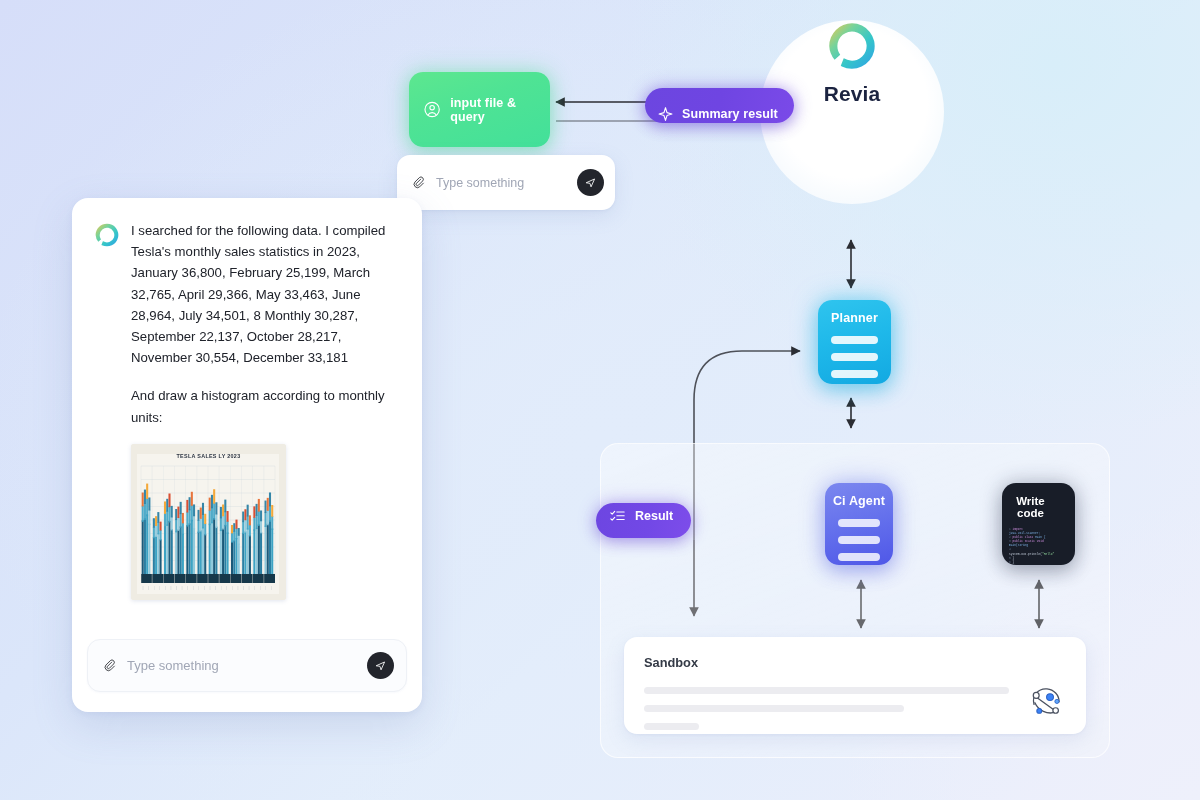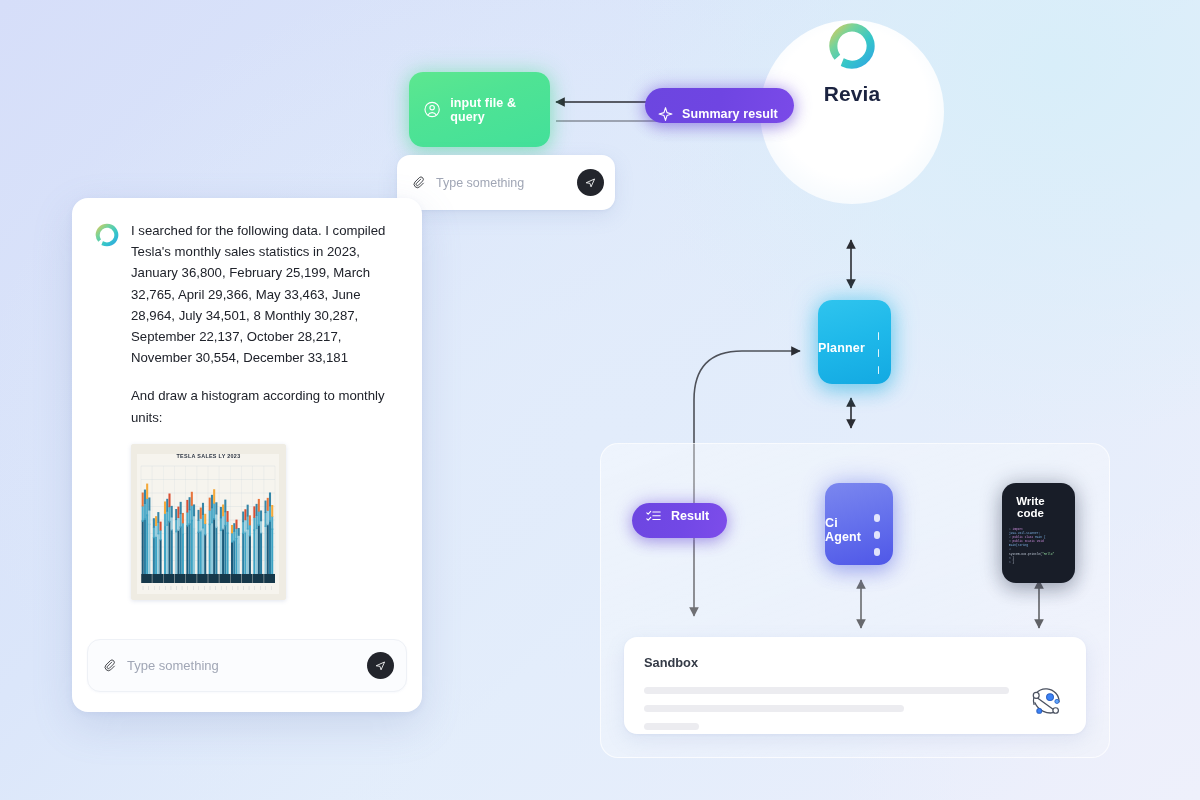--- a/index.html
+++ b/index.html
@@ -85,57 +85,57 @@
   #bottom-chat-input {
     position:absolute; left: 15px; bottom: 20px; width: 320px; height: 53px;
     background:#fbfcfe; border:1px solid #eef1f6; border-radius: 13px;
     display:flex; align-items:center; padding: 0 12px 0 14px; gap: 10px;
     box-shadow: 0 1px 2px rgba(120,140,190,.05);
   }
   #bottom-chat-input .ph { flex:1; font-size:13px; color:#a0a6b5; }
 
   
   .node {
-    border-radius: 14px; display:flex; flex-direction:row; align-items:center;
+    border-radius: 14px; display:flex; flex-direction:column; align-items:center;
     padding-top: 11px;
   }
   .node .title { color:#fff; font-size:12.5px; font-weight:700; letter-spacing:.15px; }
   .node .bars { width:100%; padding: 0 13px; margin-top: 11px; display:flex; flex-direction:column; gap: 9px; }
   .node .bars i { display:block; height:8px; border-radius:4px; background:rgba(255,255,255,.88); }
 
   #planner-node {
     left: 818px; top: 300px; width: 73px; height: 84px;
     background: linear-gradient(165deg,#2fc4ee 0%, #1fb9ea 45%, #13a9e2 100%);
     box-shadow: 0 0 24px rgba(40,190,235,.55), 0 8px 18px rgba(30,160,215,.28);
   }
   #ci-agent-node {
     left: 825px; top: 483px; width: 68px; height: 82px;
     background: linear-gradient(165deg,#7b87ef 0%, #6470ec 50%, #4f57e8 100%);
     box-shadow: 0 0 24px rgba(100,112,236,.45), 0 8px 18px rgba(80,90,220,.26);
   }
   #ci-agent-node .bars i { background:rgba(255,255,255,.82); }
 
   #write-code-node {
-    left: 1002px; top: 483px; width: 73px; height: 100px;
+    left: 1002px; top: 483px; width: 73px; height: 82px;
     border-radius: 14px;
     background: #181d28;
     box-shadow: 0 0 22px rgba(30,40,70,.28), 0 8px 18px rgba(30,40,70,.22);
     padding: 12px 23px 0 7px;
   }
   #write-code-node .title { color:#fff; font-size:11.5px; font-weight:700; text-align:center; display:block; }
   #code-block { margin-top: 9px; font-family:"Liberation Mono", monospace; font-size:2.9px; line-height:4.1px; }
   #code-block .ln { color:#5d6b82; }
   #code-block .kw { color:#c98bdb; }
   #code-block .id { color:#7fb4e8; }
   #code-block .st { color:#8fd39a; }
   #code-block .pl { color:#c6d0de; }
 
   
   #result-pill {
-    left: 632px; top: 503px; height: 35px; padding: 0 18px 9px 13px;
+    left: 596px; top: 503px; height: 35px; padding: 0 18px 9px 13px;
     border-radius: 18px;
     background: linear-gradient(100deg,#6d46e1 0%, #7248e6 55%, #7d4dea 100%);
     box-shadow: 0 0 18px rgba(110,70,225,.40), 0 5px 14px rgba(90,60,200,.26);
     display:flex; align-items:center; gap: 9px;
   }
   #result-pill .label { color:#fff; font-size:12.5px; font-weight:600; }
 
   
   #agent-panel {
     left: 600px; top: 443px; width: 510px; height: 315px;

